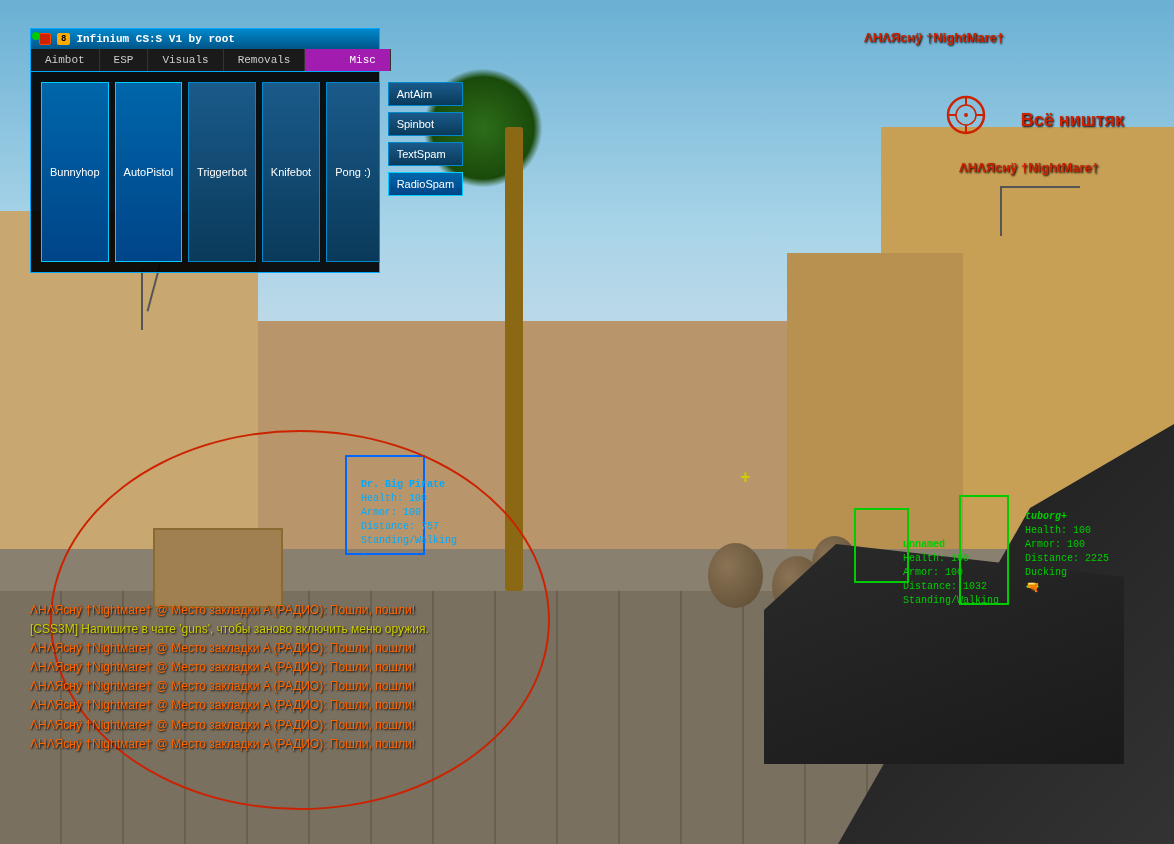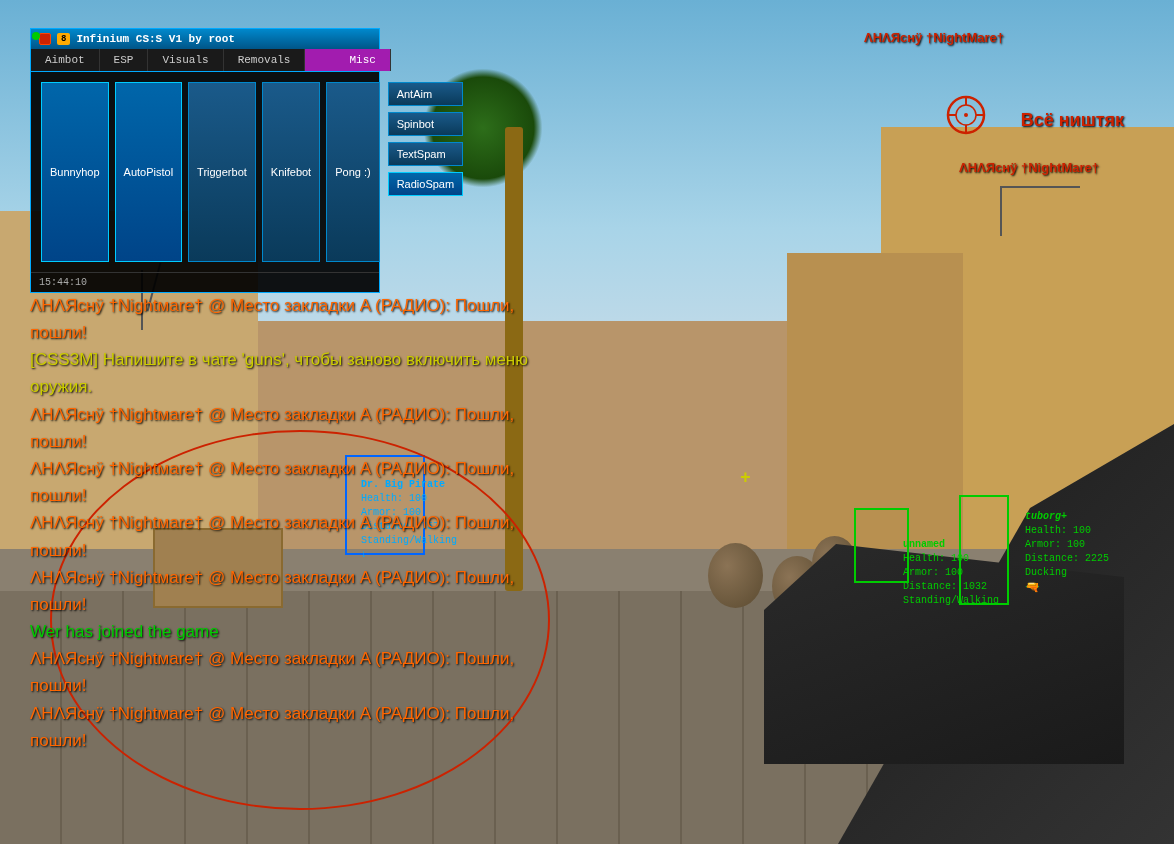--- a/index.html
+++ b/index.html
@@ -275,21 +275,21 @@
 
     
     #chat-area {
       position: absolute;
       bottom: 90px; left: 30px;
       width: 540px;
       z-index: 55;
     }
 
     .chat-line {
-      font-size: 17px;
+      font-size: 12px;
       line-height: 1.6;
       text-shadow: 1px 1px 2px #000;
       font-family: Arial, sans-serif;
     }
     .chat-radio { color: #ff6600; }
     .chat-system { color: #cccc00; }
     .chat-join { color: #00cc00; }
 
     
     .antenna-left {
@@ -412,23 +412,20 @@
   <div class="chat-line">
     <span class="chat-radio">ΛHΛЯcнÿ †Nightмаre† @ Место закладки A (РАДИО): Пошли, пошли!</span>
   </div>
   <div class="chat-line">
     <span class="chat-radio">ΛHΛЯcнÿ †Nightмаre† @ Место закладки A (РАДИО): Пошли, пошли!</span>
   </div>
   <div class="chat-line">
     <span class="chat-radio">ΛHΛЯcнÿ †Nightмаre† @ Место закладки A (РАДИО): Пошли, пошли!</span>
   </div>
   <div class="chat-line">
-    <span class="chat-join">Wer has joined the game</span>
-  </div>
-  <div class="chat-line">
     <span class="chat-radio">ΛHΛЯcнÿ †Nightмаre† @ Место закладки A (РАДИО): Пошли, пошли!</span>
   </div>
   <div class="chat-line">
     <span class="chat-radio">ΛHΛЯcнÿ †Nightмаre† @ Место закладки A (РАДИО): Пошли, пошли!</span>
   </div>
 </div>
 
 <div id="cheat-menu">
   <div id="cheat-menu-header">
     <div class="header-close"></div>
@@ -455,16 +452,13 @@
     </div>
 
     <div style="display:flex;flex-direction:column;gap:6px;">
       <button class="menu-btn">AntAim</button>
       <button class="menu-btn">Spinbot</button>
       <button class="menu-btn">TextSpam</button>
       <button class="menu-btn active">RadioSpam</button>
     </div>
   </div>
 
-  <div id="cheat-menu-footer">
-    <span>15:44:10</span>
-  </div>
 </div>
 
 </body></html>

